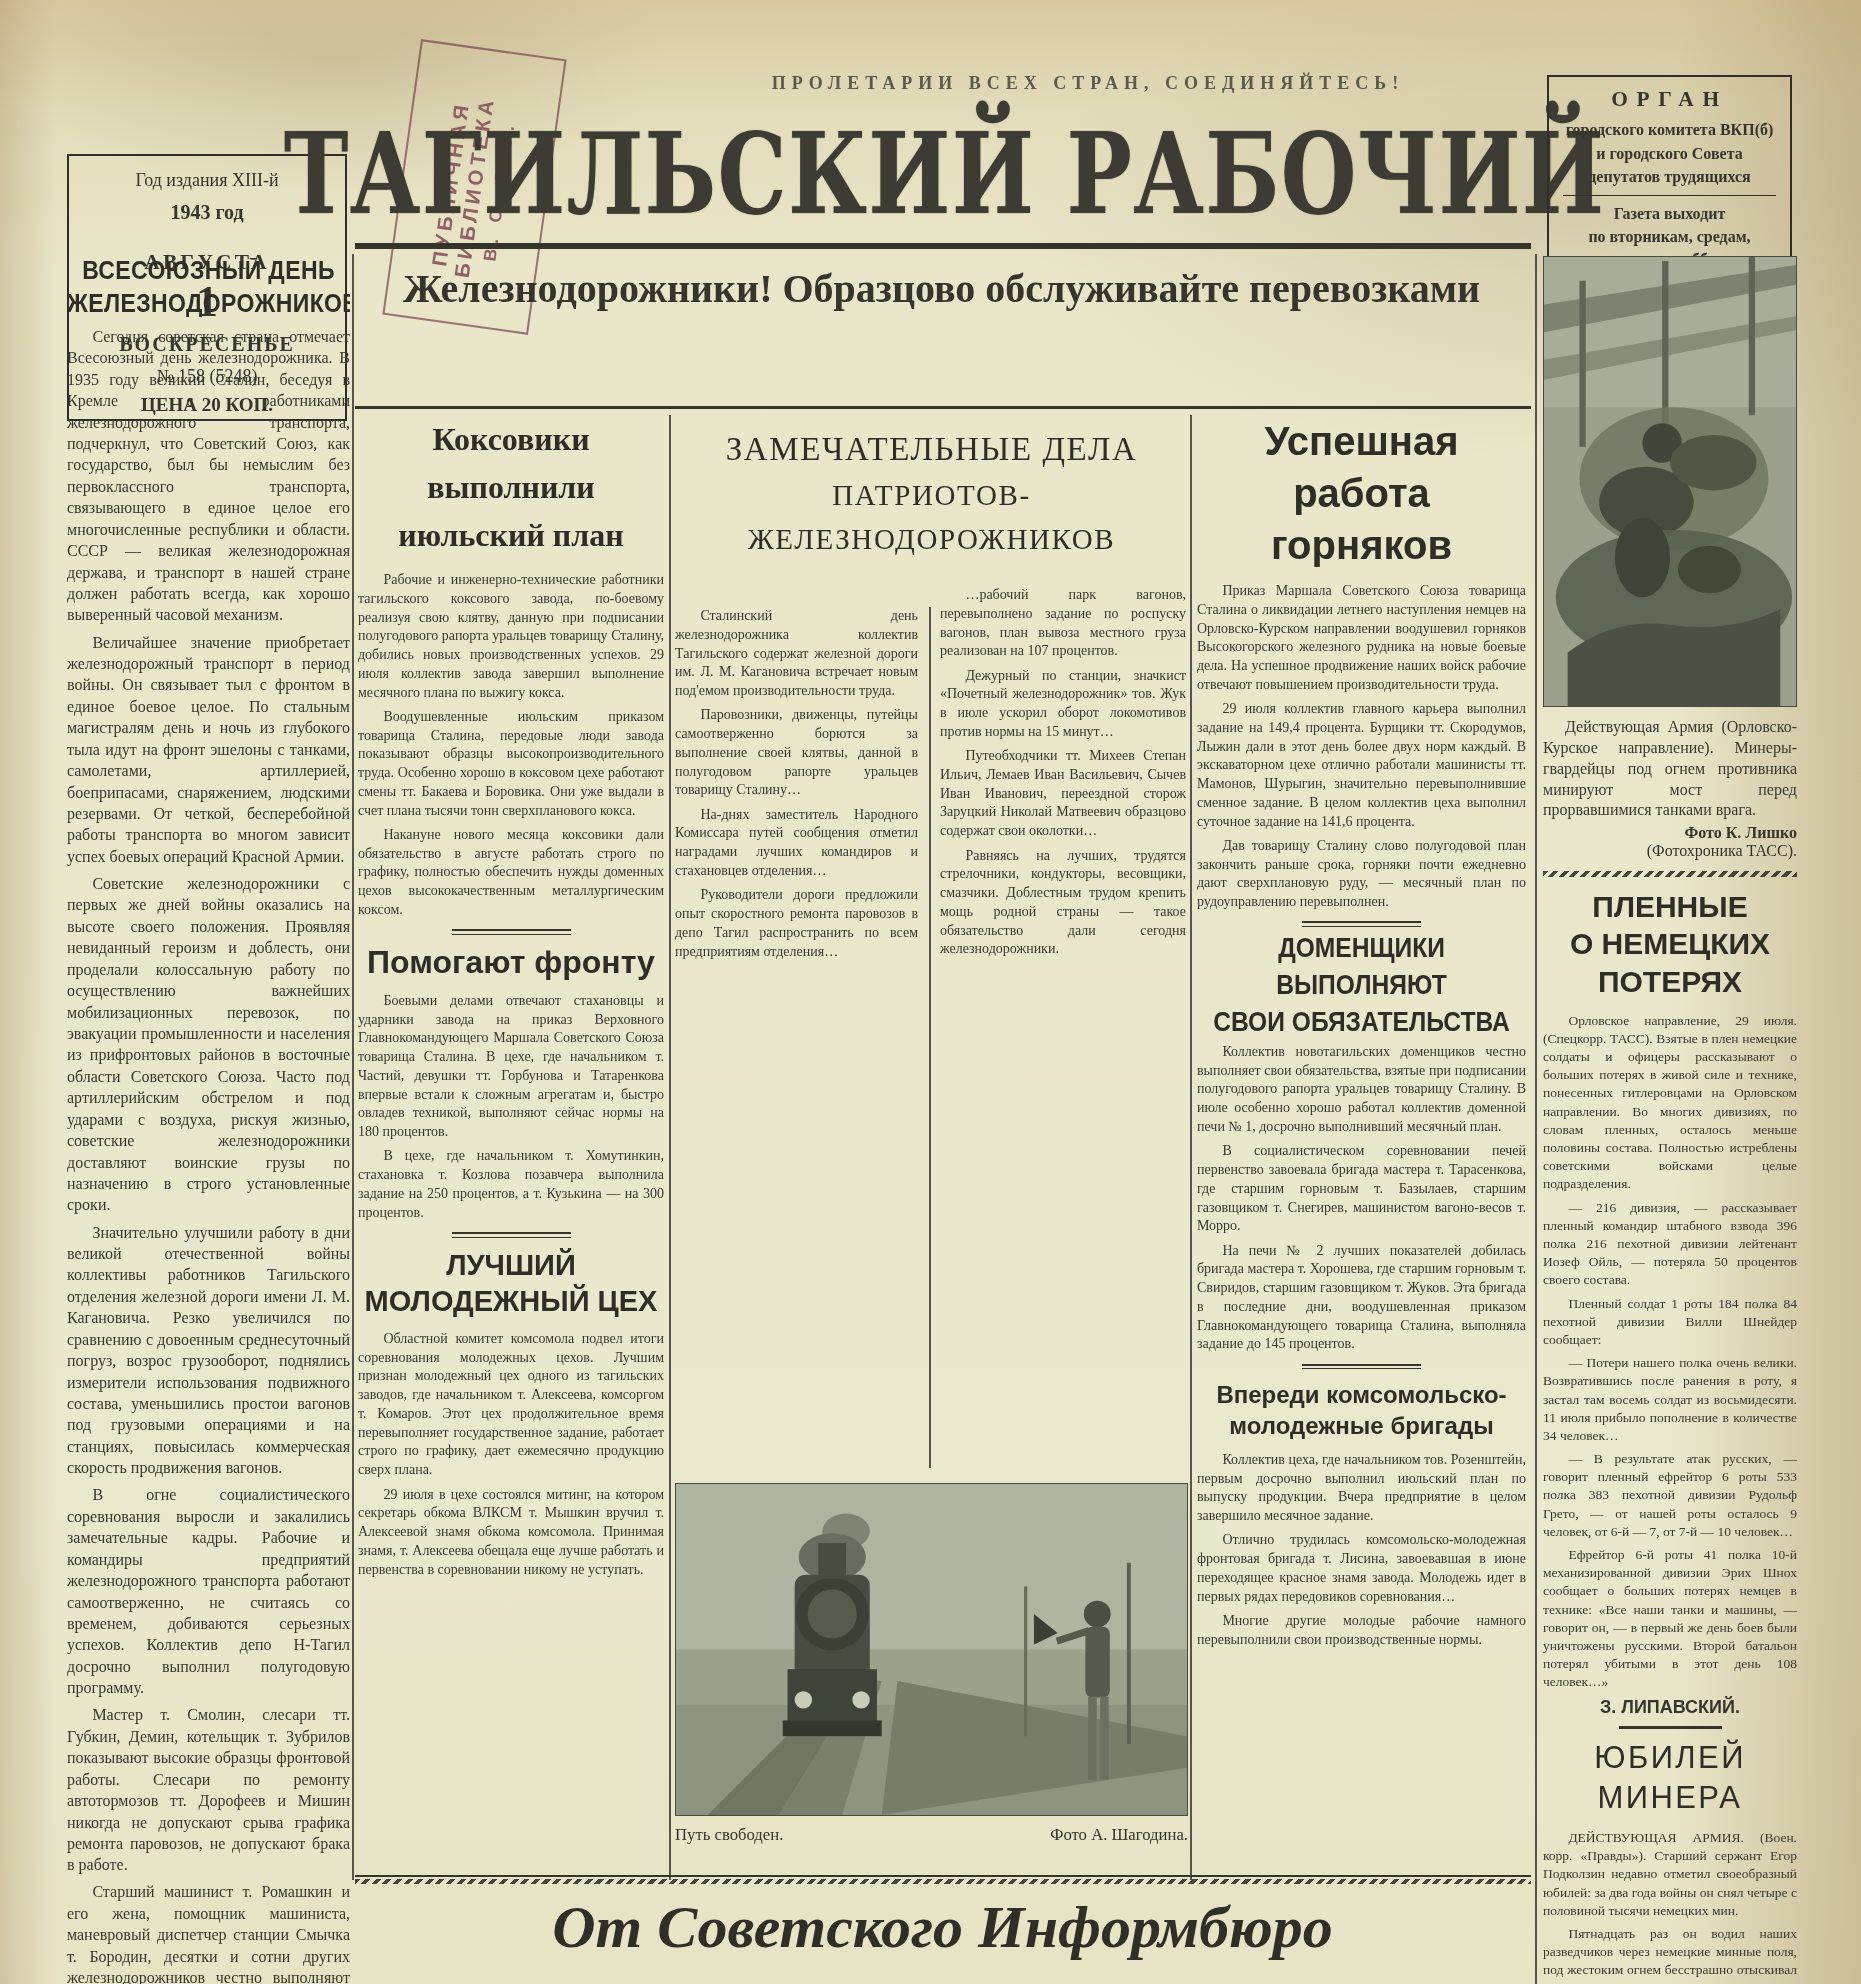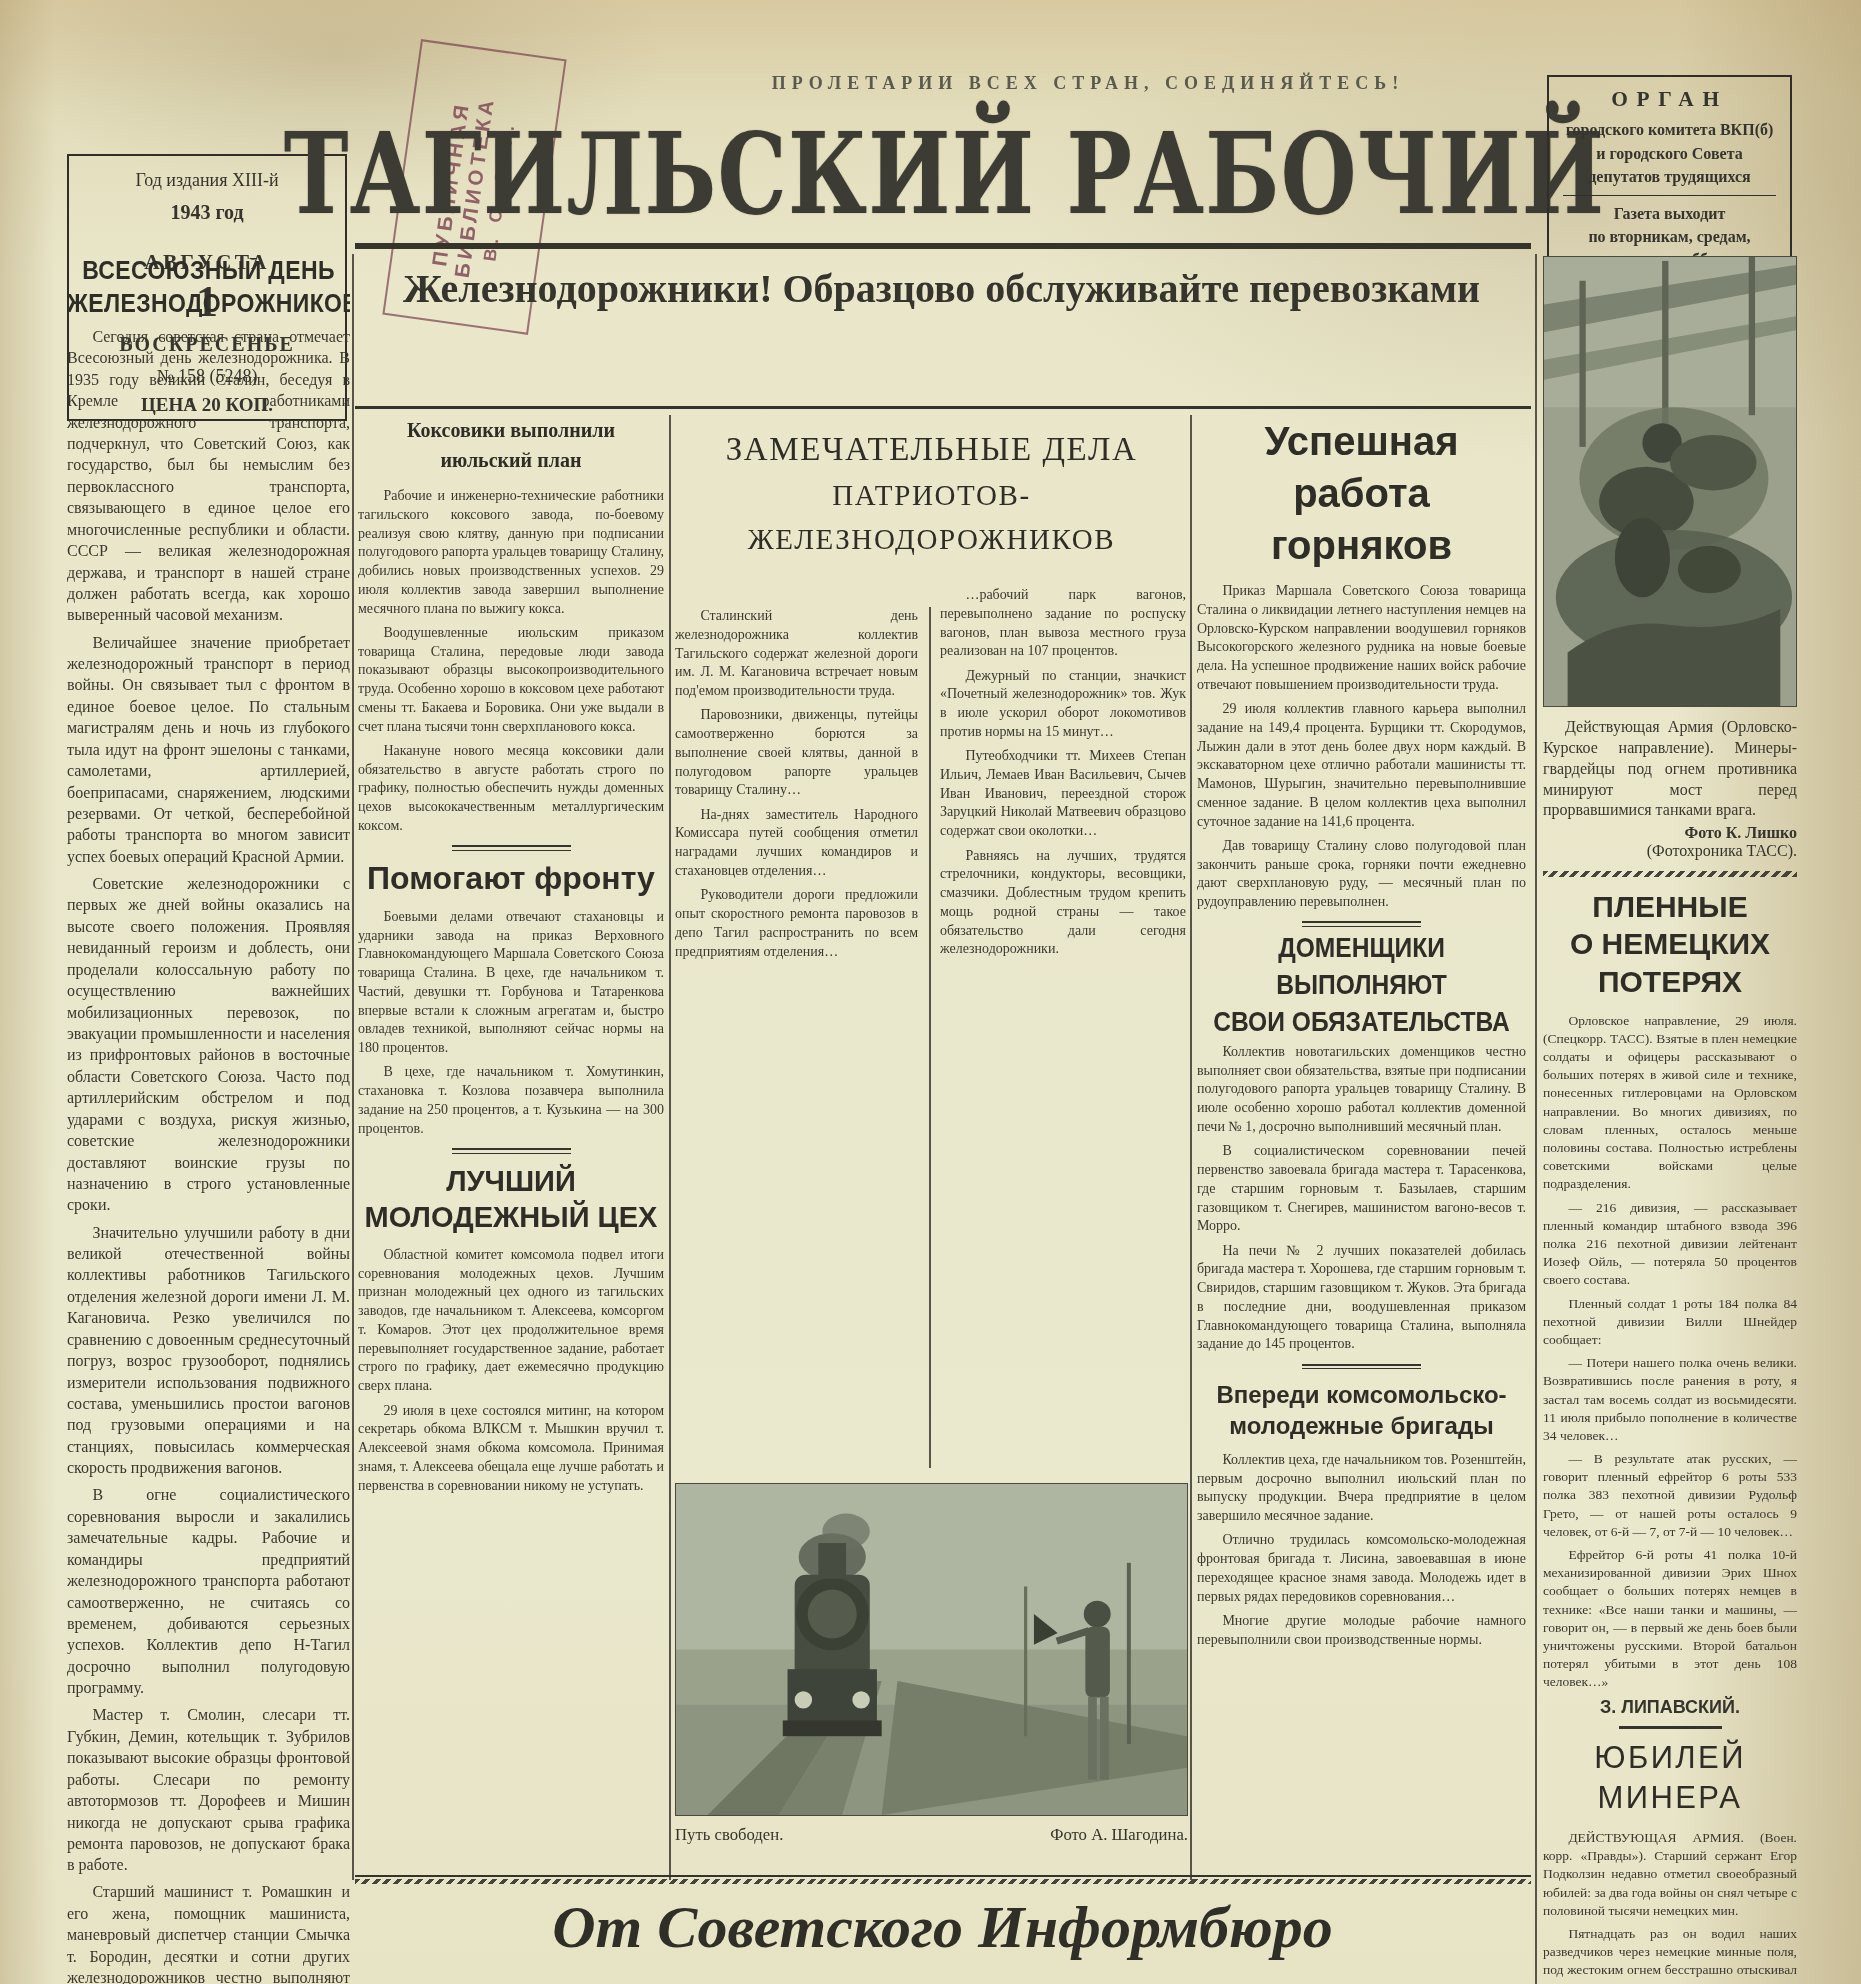--- a/index.html
+++ b/index.html
@@ -93,21 +93,21 @@
       <p class="body" style="font-size:16px;">Мастер т. Смолин, слесари тт. Губкин, Демин, котельщик т. Зубрилов показывают высокие образцы фронтовой работы. Слесари по ремонту автотормозов тт. Дорофеев и Мишин никогда не допускают срыва графика ремонта паровозов, не допускают брака в работе.</p>
       <p class="body" style="font-size:16px;">Старший машинист т. Ромашкин и его жена, помощник машиниста, маневровый диспетчер станции Смычка т. Бородин, десятки и сотни других железнодорожников честно выполняют свои обязательства перед товарищем Сталиным и фронтом.</p>
 
     </div>
   </div>
 
   <div class="abs rule-v" style="left:352px;top:254px;height:1626px;"></div>
 
   <div class="abs sm" style="left:358px;top:415px;width:306px;height:1465px;overflow:hidden;">
     <div>
-      <h2 class="h-serif" style="font-size:20px;line-height:1.5;">
+      <h2 class="h-serif" style="font-size:32px;line-height:1.5;">
         <span>Коксовики выполнили</span><br>
         <span>июльский план</span>
       </h2>
       <div style="height:12px;"></div>
       <p class="body">Рабочие и инженерно-технические работники тагильского коксового завода, по-боевому реализуя свою клятву, данную при подписании полугодового рапорта уральцев товарищу Сталину, добились новых производственных успехов. 29 июля коллектив завода завершил выполнение месячного плана по выжигу кокса.</p>
       <p class="body">Воодушевленные июльским приказом товарища Сталина, передовые люди завода показывают образцы высокопроизводительного труда. Особенно хорошо в коксовом цехе работают смены тт. Бакаева и Боровика. Они уже выдали в счет плана тысячи тонн сверхпланового кокса.</p>
       <p class="body">Накануне нового месяца коксовики дали обязательство в августе работать строго по графику, полностью обеспечить нужды доменных цехов высококачественным металлургическим коксом.</p>
     </div>
     <div class="div2"></div>
     <div>

